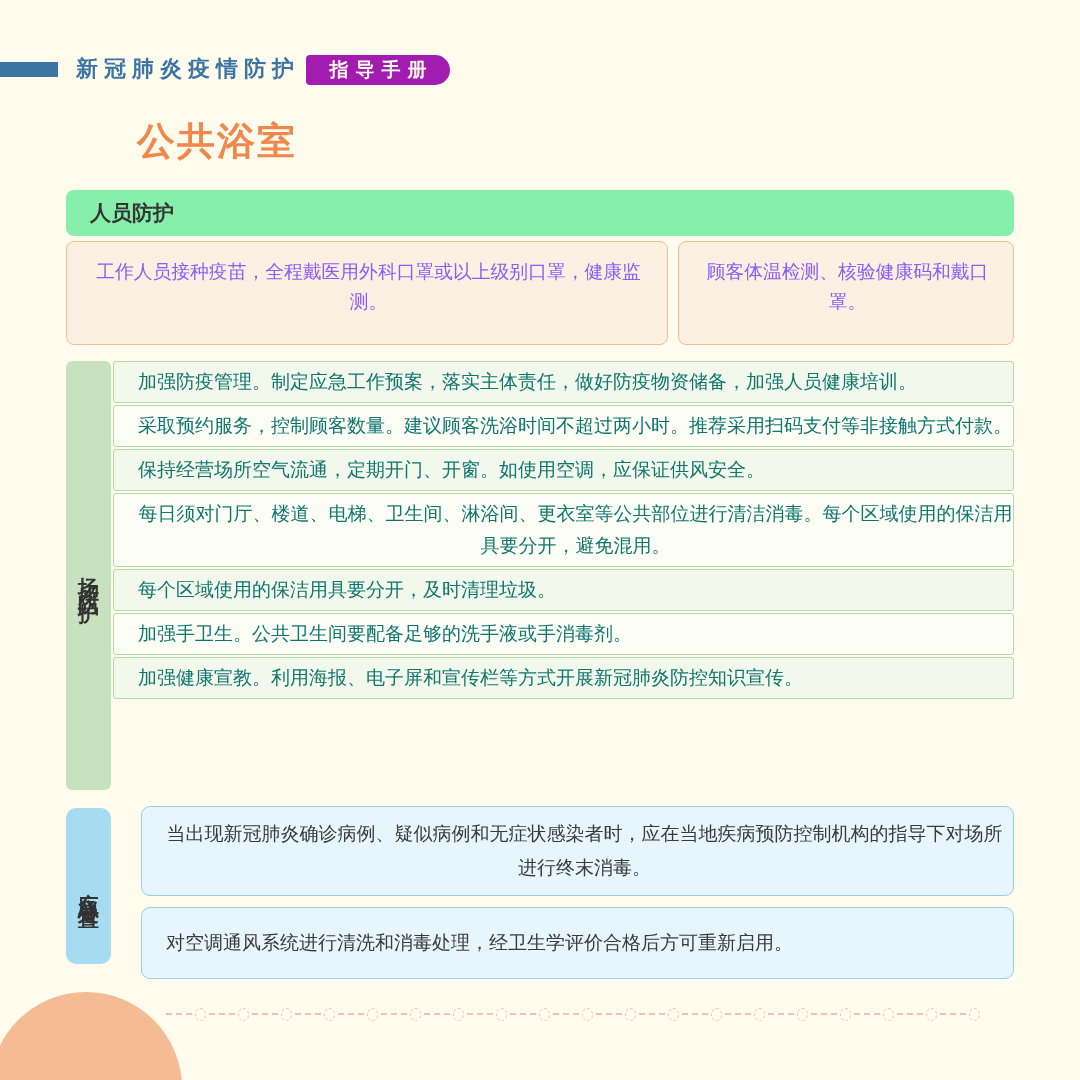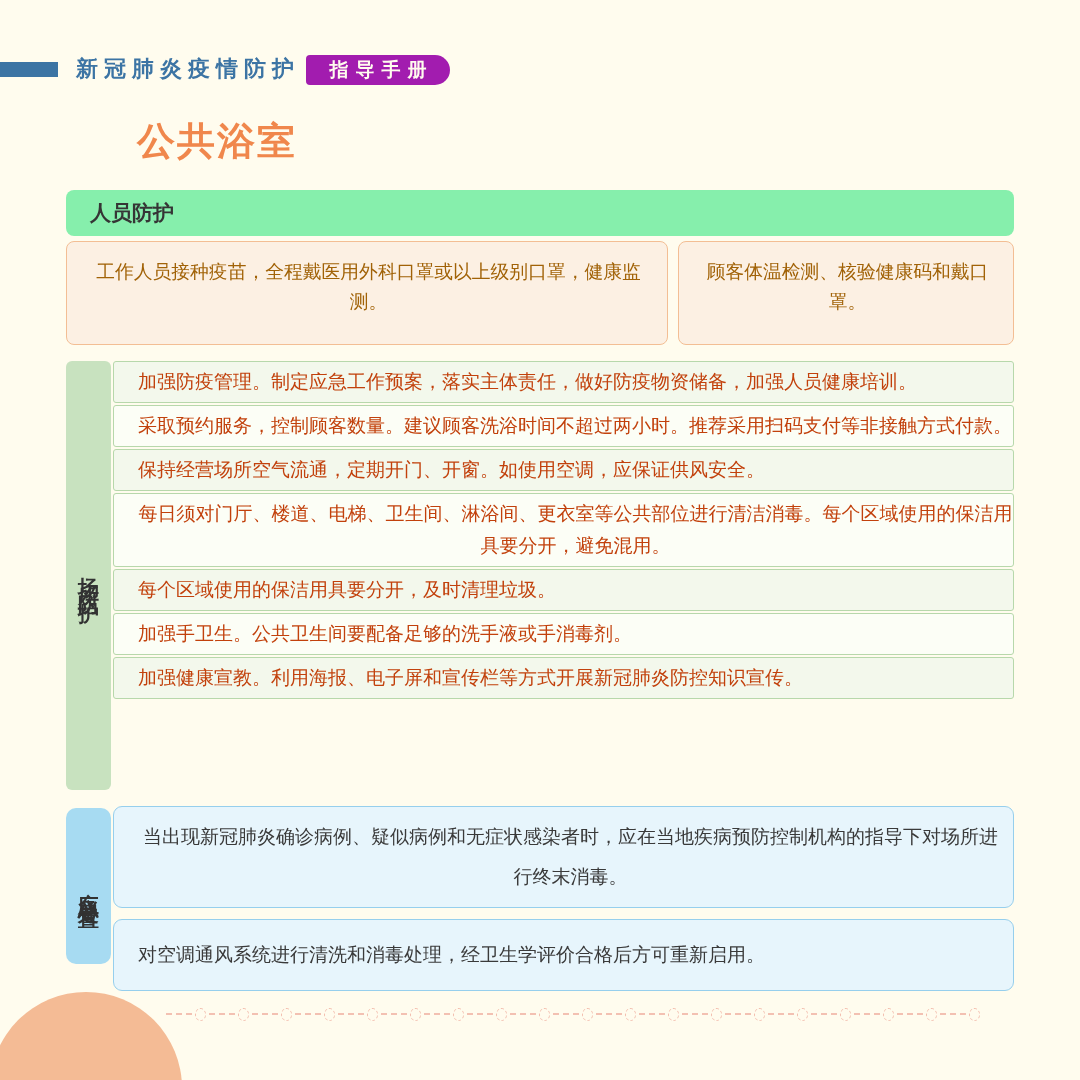--- a/index.html
+++ b/index.html
@@ -45,21 +45,21 @@
     font-size: 21px; font-weight: bold; color: #353535;
   }
   .personnel-cards {
     position: absolute; left: 66px; top: 241px; width: 948px; height: 104px;
     display: flex; gap: 10px;
   }
   .pcard {
     background: #fcf0e3; border: 1px solid #f3be94; border-radius: 8px;
     display: flex; align-items: center;
     padding: 0 8px 12px 11px;
-    font-size: 18.8px; line-height: 30px; color: #a16207;
+    font-size: 18.8px; line-height: 30px; color: #8b5cf6;
   }
   .pcard-left { width: 602px; }
   .pcard-right { flex: 1; }
 
   
   .venue { position: absolute; left: 66px; top: 361px; width: 948px; }
   .venue-sidebar {
     position: absolute; left: 0; top: 0; width: 45px; height: 429px;
     background: #c8e2bf; border-radius: 6px;
     display: flex; align-items: center; justify-content: center;
@@ -68,21 +68,21 @@
   }
   .venue-rows {
     position: absolute; left: 47px; top: 0; width: 901px;
     display: flex; flex-direction: column; gap: 2px;
   }
   .venue-row {
     border: 1px solid #b7d8ab; border-radius: 3px;
     min-height: 42px;
     display: flex; align-items: center;
     padding: 4px 0 4px 24px;
-    font-size: 19px; line-height: 32px; color: #c2410c;
+    font-size: 19px; line-height: 32px; color: #0f766e;
     background: #fcfef6;
   }
   .venue-row:nth-child(odd) { background: #f3f8ec; }
 
   
   .emergency { position: absolute; left: 66px; top: 806px; width: 948px; }
   .emergency-sidebar {
     position: absolute; left: 0; top: 2px; width: 45px; height: 156px;
     background: #a7dbf2; border-radius: 10px;
     display: flex; align-items: center; justify-content: center;
@@ -90,21 +90,21 @@
     font-size: 21px; font-weight: bold; letter-spacing: 5px; color: #323232;
   }
   .emergency-cards {
     position: absolute; left: 47px; top: 0; width: 901px;
     display: flex; flex-direction: column; gap: 11px;
   }
   .emergency-card {
     background: #e7f5fc; border: 1px solid #96cfed; border-radius: 9px;
     display: flex; align-items: center;
     padding: 10px 10px 10px 24px;
-    font-size: 19px; line-height: 40px; color: #3a3a3a;
+    font-size: 19px; line-height: 34px; color: #3a3a3a; margin-left: 28px;
   }
   .emergency-card-1 { min-height: 75px; }
   .emergency-card-2 { min-height: 72px; }
 
   
   .deco-circle {
     position: absolute; left: -10px; top: 992px; width: 192px; height: 192px;
     background: #f4bb95; border-radius: 50%;
   }
   .deco-chain {

